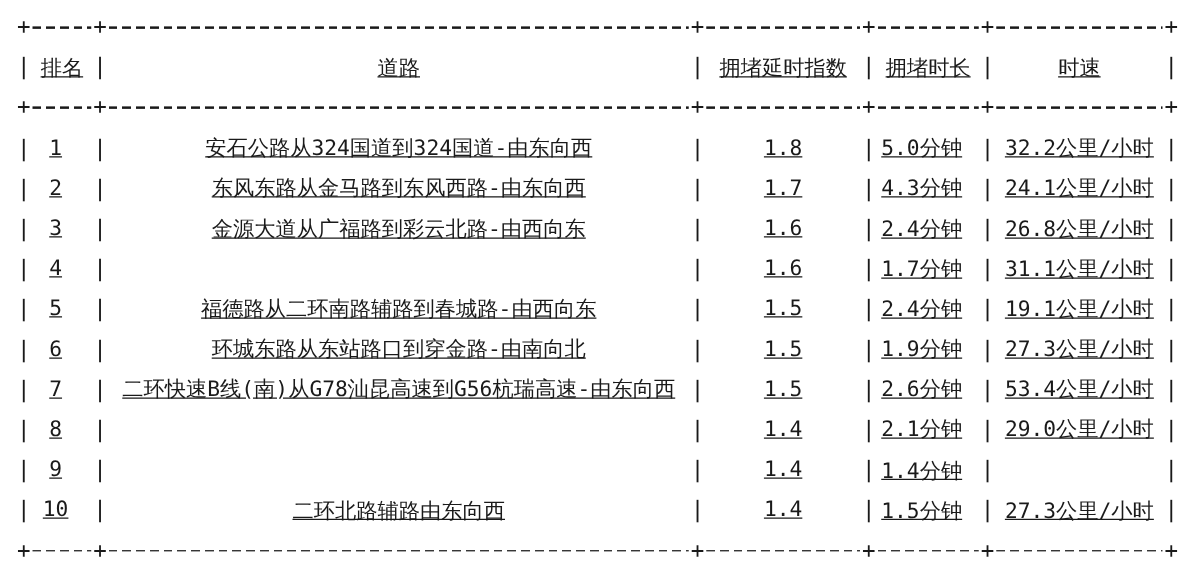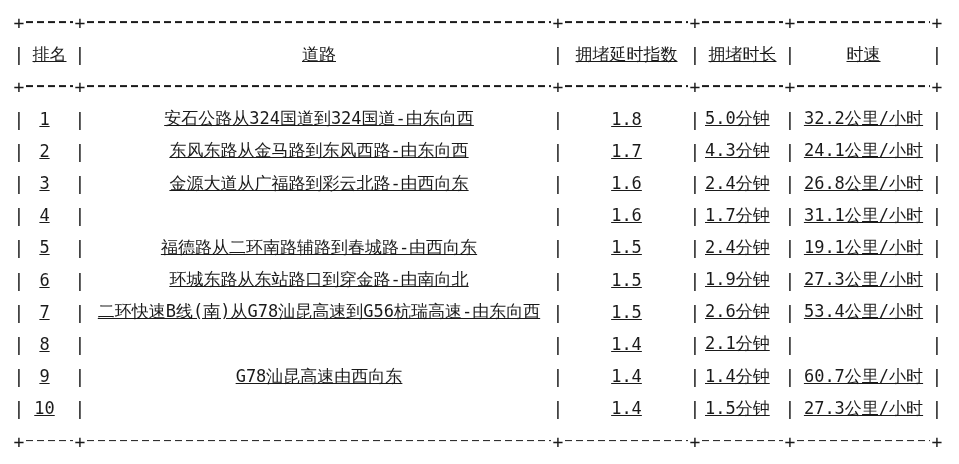--- a/index.html
+++ b/index.html
@@ -298,55 +298,55 @@
     <div class="cell w-index">
       <span class="pipe">|</span>
       <span class="val">1.4</span>
     </div>
     <div class="cell w-duration left">
       <span class="pipe">|</span>
       <span class="val">2.1分钟</span>
     </div>
     <div class="cell w-speed">
       <span class="pipe">|</span>
+      <span class="val">29.0公里/小时</span>
     </div>
     <span class="pipe endpipe">|</span>
   </div>
 
   <div class="line row">
     <div class="cell w-rank">
       <span class="pipe">|</span>
       <span class="val">9</span>
     </div>
     <div class="cell w-road">
       <span class="pipe">|</span>
-      <span class="val">G78汕昆高速由西向东</span>
     </div>
     <div class="cell w-index">
       <span class="pipe">|</span>
       <span class="val">1.4</span>
     </div>
     <div class="cell w-duration left">
       <span class="pipe">|</span>
       <span class="val">1.4分钟</span>
     </div>
     <div class="cell w-speed">
       <span class="pipe">|</span>
-      <span class="val">60.7公里/小时</span>
     </div>
     <span class="pipe endpipe">|</span>
   </div>
 
   <div class="line row">
     <div class="cell w-rank">
       <span class="pipe">|</span>
       <span class="val">10</span>
     </div>
     <div class="cell w-road">
       <span class="pipe">|</span>
+      <span class="val">二环北路辅路由东向西</span>
     </div>
     <div class="cell w-index">
       <span class="pipe">|</span>
       <span class="val">1.4</span>
     </div>
     <div class="cell w-duration left">
       <span class="pipe">|</span>
       <span class="val">1.5分钟</span>
     </div>
     <div class="cell w-speed">

